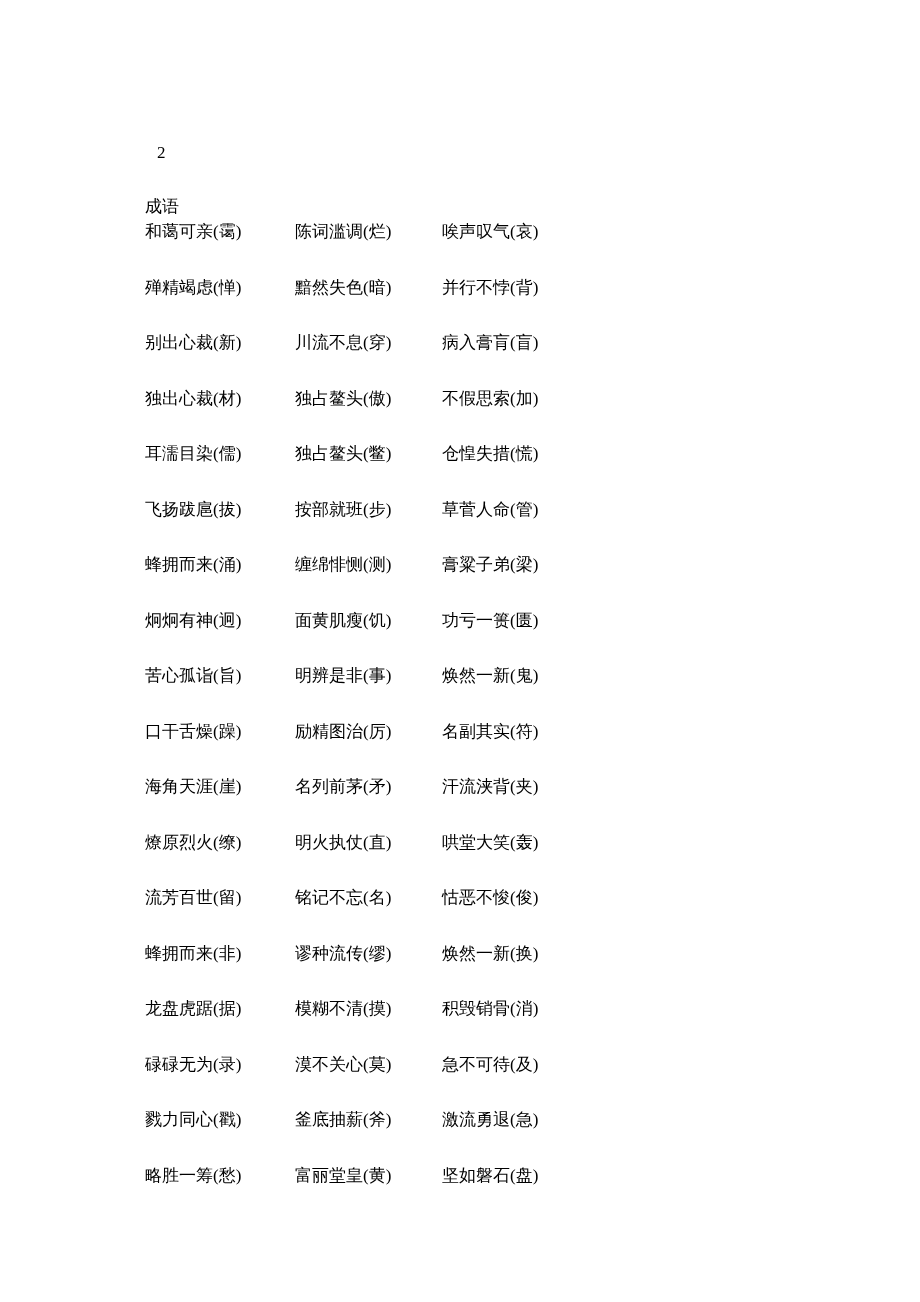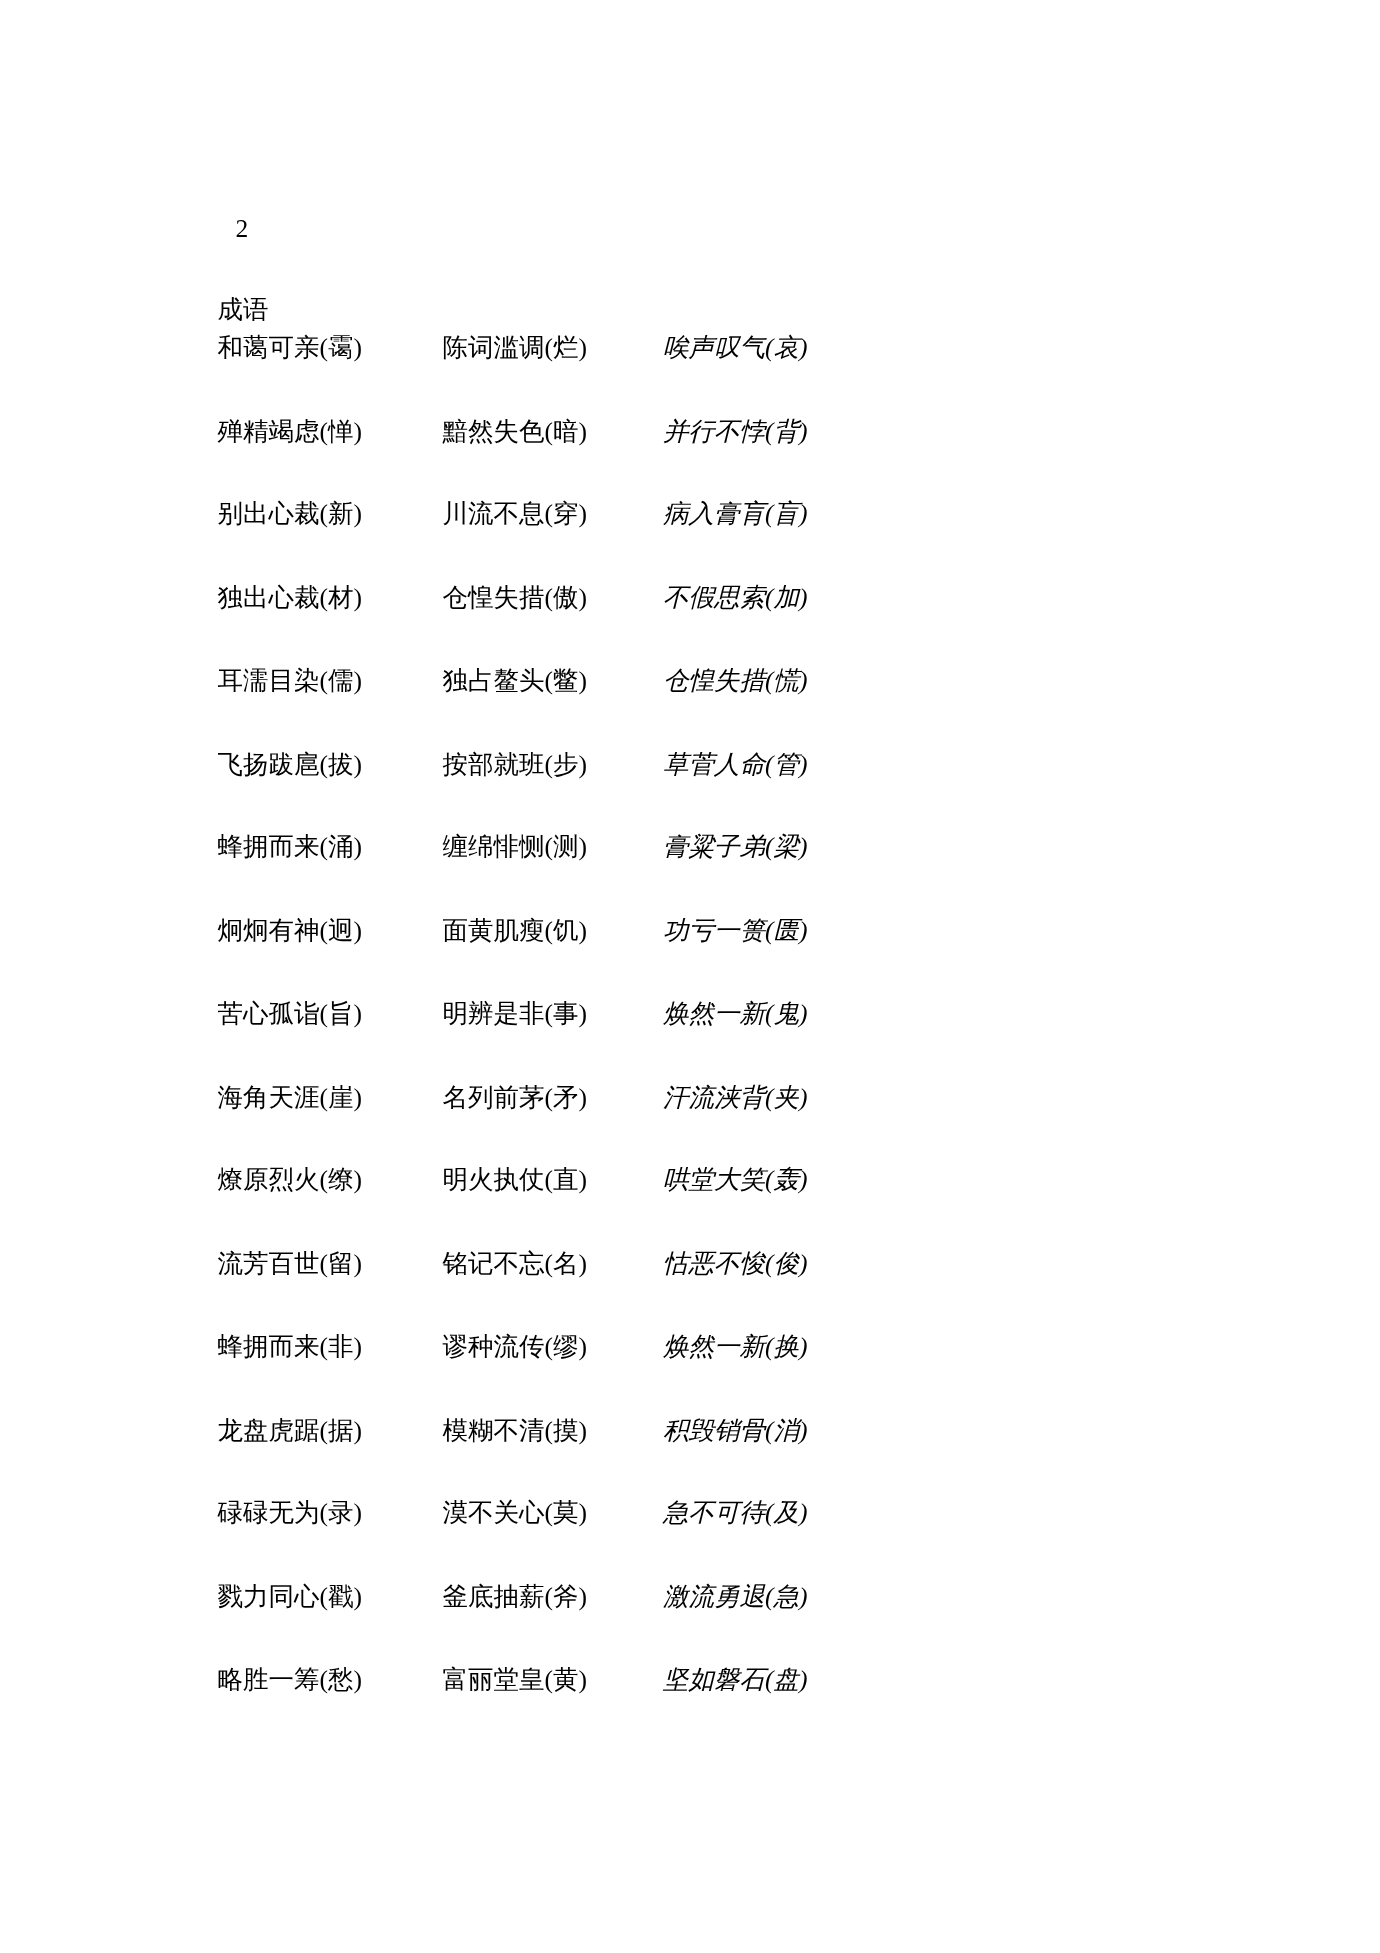--- a/index.html
+++ b/index.html
@@ -31,21 +31,20 @@
       white-space: nowrap;
     }
     .idiom-cell:nth-child(1) {
       width: 150px;
     }
     .idiom-cell:nth-child(2) {
       width: 147px;
     }
     .idiom-cell:nth-child(3) {
       width: 150px;
-      font-style: italic;
     }
   </style>
 </head>
 <body>
 
 <div class="page-number">2</div>
 <div class="section-title">成语</div>
 <div class="idiom-table">
     <div class="idiom-row">
       <div class="idiom-cell">和蔼可亲(霭)</div>
@@ -57,21 +56,21 @@
       <div class="idiom-cell">黯然失色(暗)</div>
       <div class="idiom-cell">并行不悖(背)</div>
     </div>
     <div class="idiom-row">
       <div class="idiom-cell">别出心裁(新)</div>
       <div class="idiom-cell">川流不息(穿)</div>
       <div class="idiom-cell">病入膏肓(盲)</div>
     </div>
     <div class="idiom-row">
       <div class="idiom-cell">独出心裁(材)</div>
-      <div class="idiom-cell">仓惶失措(傲)</div>
+      <div class="idiom-cell">独占鳌头(傲)</div>
       <div class="idiom-cell">不假思索(加)</div>
     </div>
     <div class="idiom-row">
       <div class="idiom-cell">耳濡目染(儒)</div>
       <div class="idiom-cell">独占鳌头(鳖)</div>
       <div class="idiom-cell">仓惶失措(慌)</div>
     </div>
     <div class="idiom-row">
       <div class="idiom-cell">飞扬跋扈(拔)</div>
       <div class="idiom-cell">按部就班(步)</div>
@@ -84,20 +83,25 @@
     </div>
     <div class="idiom-row">
       <div class="idiom-cell">炯炯有神(迥)</div>
       <div class="idiom-cell">面黄肌瘦(饥)</div>
       <div class="idiom-cell">功亏一篑(匮)</div>
     </div>
     <div class="idiom-row">
       <div class="idiom-cell">苦心孤诣(旨)</div>
       <div class="idiom-cell">明辨是非(事)</div>
       <div class="idiom-cell">焕然一新(鬼)</div>
+    </div>
+    <div class="idiom-row">
+      <div class="idiom-cell">口干舌燥(躁)</div>
+      <div class="idiom-cell">励精图治(厉)</div>
+      <div class="idiom-cell">名副其实(符)</div>
     </div>
     <div class="idiom-row">
       <div class="idiom-cell">海角天涯(崖)</div>
       <div class="idiom-cell">名列前茅(矛)</div>
       <div class="idiom-cell">汗流浃背(夹)</div>
     </div>
     <div class="idiom-row">
       <div class="idiom-cell">燎原烈火(缭)</div>
       <div class="idiom-cell">明火执仗(直)</div>
       <div class="idiom-cell">哄堂大笑(轰)</div>

